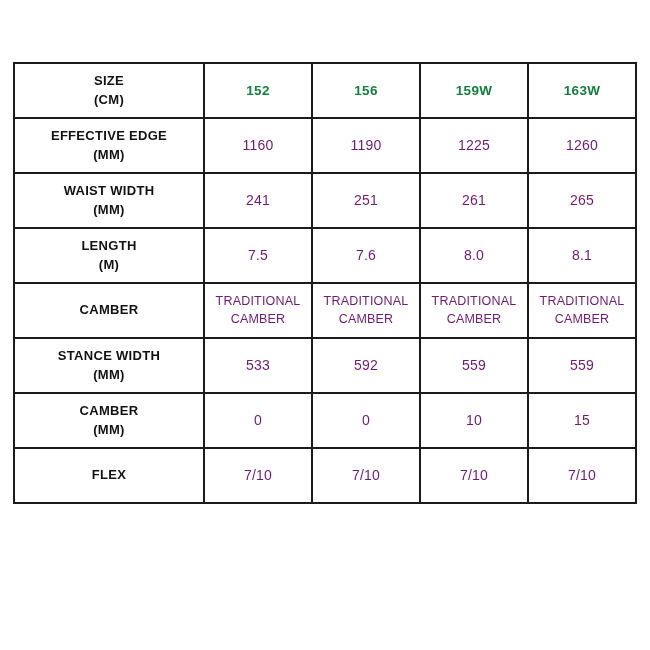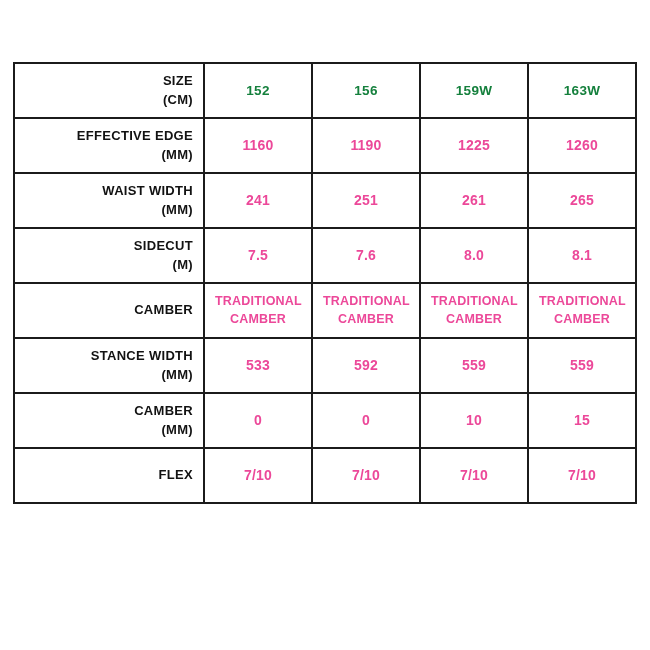--- a/index.html
+++ b/index.html
@@ -32,31 +32,31 @@
   }
   .col-label { width: 190px; }
   .col-size  { width: 108px; }
   .row-label {
     font-weight: bold;
     font-size: 13px;
     color: #121212;
     letter-spacing: 0.3px;
     line-height: 1.45;
   }
-  .row-label .lbl, .row-label .unit { display: block; text-align: right; }
+  .row-label .lbl, .row-label .unit { display: block; }
   .col-head {
     font-weight: bold;
     font-size: 13.5px;
     color: #15803d;
     letter-spacing: 0.3px;
   }
   td.val {
-    font-weight: bold;
+    font-weight: normal;
     font-size: 14px;
-    color: #ec4899;
+    color: #701a75;
     letter-spacing: 0.2px;
     line-height: 1.4;
   }
   td.val.small {
     font-size: 12.5px;
   }
 </style>
 </head>
 <body>
 
@@ -99,21 +99,21 @@
           <span class="unit">(MM)</span>
         </th>
         <td class="val">241</td>
         <td class="val">251</td>
         <td class="val">261</td>
         <td class="val">265</td>
       </tr>
 
       <tr>
         <th class="row-label">
-          <span class="lbl">SIDECUT</span>
+          <span class="lbl">LENGTH</span>
           <span class="unit">(M)</span>
         </th>
         <td class="val">7.5</td>
         <td class="val">7.6</td>
         <td class="val">8.0</td>
         <td class="val">8.1</td>
       </tr>
 
       <tr>
         <th class="row-label">

